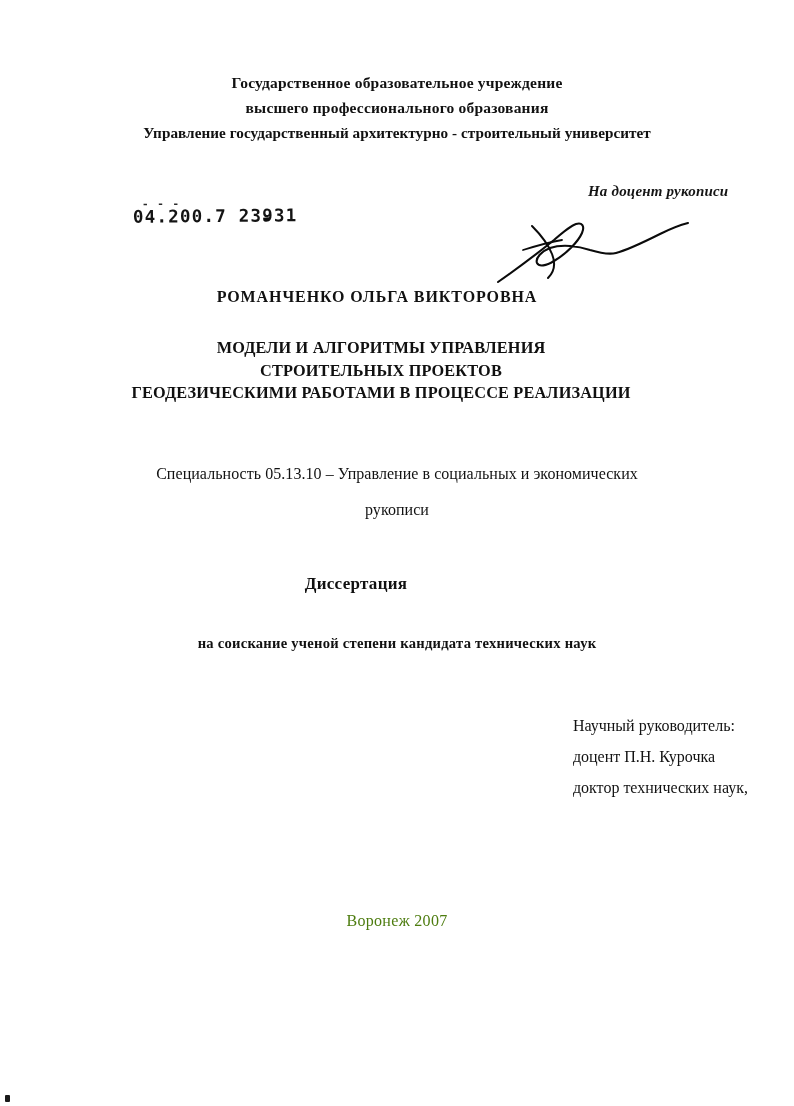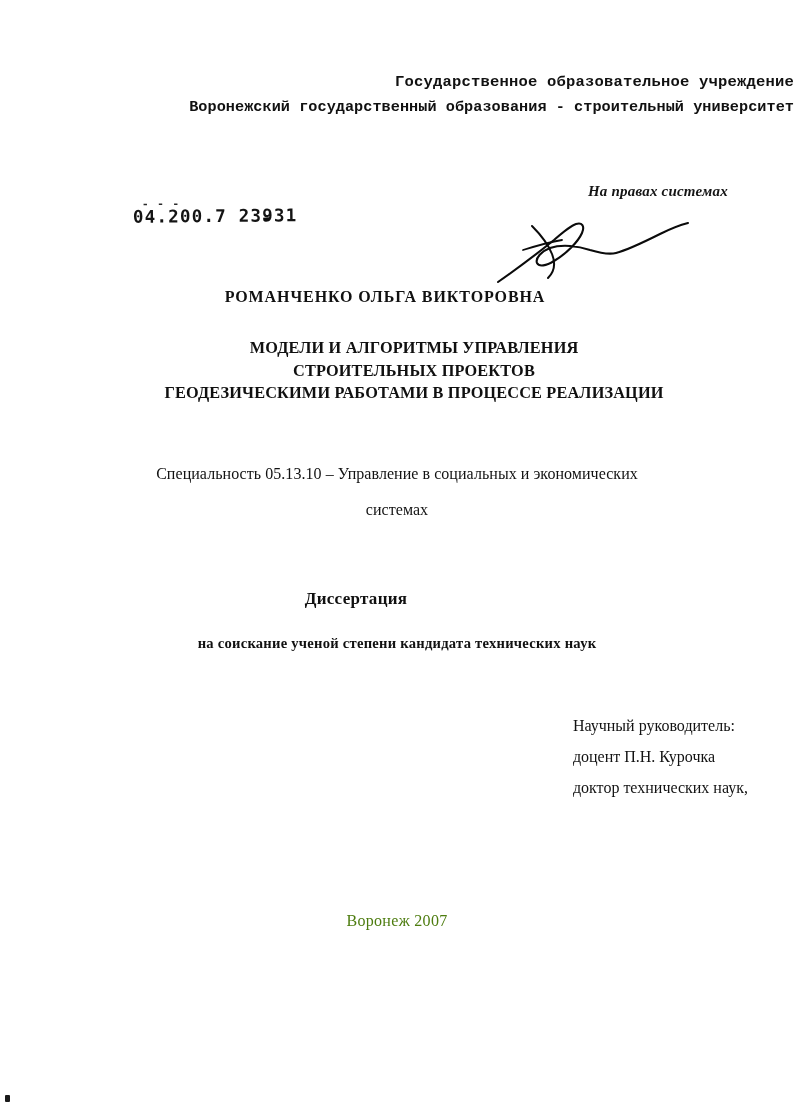--- a/index.html
+++ b/index.html
@@ -24,28 +24,27 @@
     background: #ffffff;
   }
 
   
   .block {
     position: absolute;
     text-align: center;
   }
 
   .hdr-line {
-    font-family: Liberation Mono, monospace;
+    font-family: Liberation Serif, serif;
     font-weight: 700;
     font-size: 15.5px;
     letter-spacing: 0.2px;
     line-height: 25px;
     white-space: nowrap;
     color: #111111;
-    text-align: right;
   }
   .hdr-line.wide {
     font-size: 15.2px;
     letter-spacing: 0.05px;
   }
 
   .rukopisi {
     position: absolute;
     font-style: italic;
     font-weight: 600;
@@ -166,57 +165,58 @@
     border-radius: 1px;
   }
 </style>
 </head>
 <body>
 
 <div class="page">
 
   <div class="block" style="left:0; top:70px; width:794px;">
     <div class="hdr-line">Государственное образовательное учреждение</div>
-    <div class="hdr-line wide">Воронежский государственный образования - строительный университет</div>
-  </div>
-
-  <div class="rukopisi" style="left:588px; top:183px;">На правах системах</div>
+    <div class="hdr-line">высшего профессионального образования</div>
+    <div class="hdr-line wide">Управление государственный архитектурно - строительный университет</div>
+  </div>
+
+  <div class="rukopisi" style="left:588px; top:183px;">На доцент рукописи</div>
 
   <div class="stamp" style="left:133px; top:206px;">
     <span class="tick">- - -</span>
     <span>04.200.7 23931</span>
   </div>
   <div class="stamp-tail" style="left:262px; top:206px;">-</div>
 
   <svg class="signature" viewBox="0 0 200 82" aria-hidden="true">
     <path d="M6 76 C 26 62, 46 47, 62 34 C 70 27, 78 20, 84 18
              C 90 16, 93 20, 90 27 C 86 36, 74 48, 62 55
              C 54 60, 47 61, 45 57 C 43 52, 50 45, 58 42
              C 70 38, 86 40, 98 44 C 108 47, 116 49, 124 47
              C 136 44, 152 36, 168 28 C 178 23, 188 19, 196 17" fill="none" stroke="#0b0b0b" stroke-width="2.1" stroke-linecap="round" stroke-linejoin="round"></path>
     <path d="M40 20 C 48 28, 56 38, 60 48 C 64 58, 62 66, 56 72" fill="none" stroke="#0b0b0b" stroke-width="2" stroke-linecap="round"></path>
     <path d="M31 44 C 44 40, 58 36, 70 34" fill="none" stroke="#0b0b0b" stroke-width="1.8" stroke-linecap="round"></path>
   </svg>
 
-  <div class="block" style="left:0; top:288px; width:754px;margin-left:8px;">
+  <div class="block" style="left:0; top:288px; width:754px;">
     <div class="author">РОМАНЧЕНКО  ОЛЬГА ВИКТОРОВНА</div>
   </div>
 
-  <div class="block" style="left:0; top:337px; width:762px;padding-left:33px;">
+  <div class="block" style="left:0; top:337px; width:762px;">
     <div class="title-line">МОДЕЛИ И АЛГОРИТМЫ УПРАВЛЕНИЯ</div>
     <div class="title-line">СТРОИТЕЛЬНЫХ ПРОЕКТОВ</div>
     <div class="title-line">ГЕОДЕЗИЧЕСКИМИ РАБОТАМИ В ПРОЦЕССЕ РЕАЛИЗАЦИИ</div>
   </div>
 
   <div class="block specialty" style="left:0; top:456px; width:794px;">
     <span class="l1">Специальность 05.13.10 – Управление в социальных и экономических</span>
-    <span class="l2">системах</span>
-  </div>
-
-  <div class="block" style="left:0; top:574px; width:712px;margin-top:15px;">
+    <span class="l2">рукописи</span>
+  </div>
+
+  <div class="block" style="left:0; top:574px; width:712px;">
     <div class="diss">Диссертация</div>
   </div>
 
   <div class="block" style="left:0; top:635px; width:794px;">
     <div class="degree">на соискание ученой степени кандидата технических наук</div>
   </div>
 
   <div class="supervisor" style="right:46px; top:710px;">
     <span>Научный руководитель:</span>
     <span>доцент П.Н. Курочка</span>

